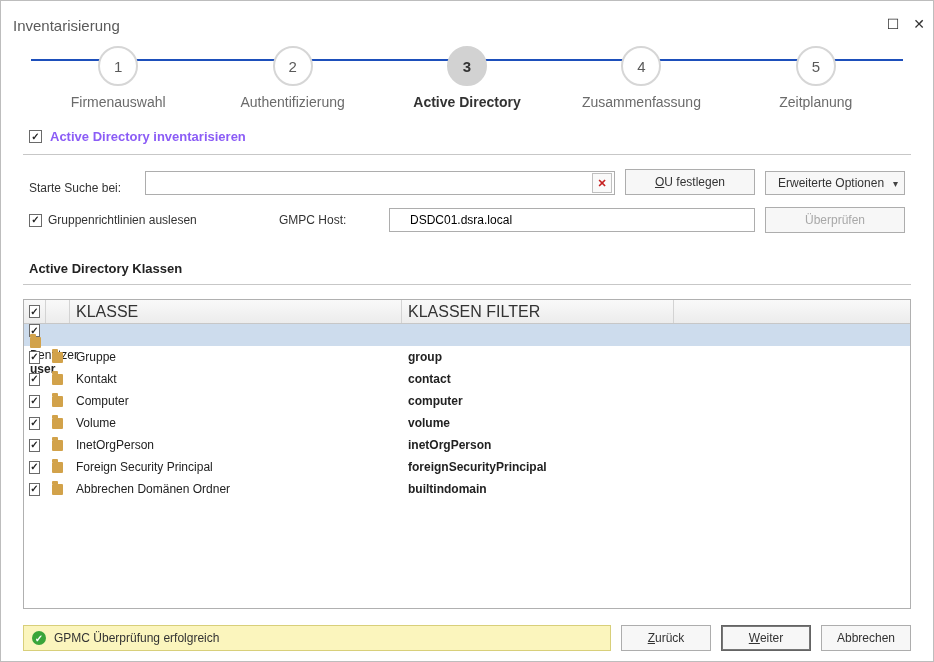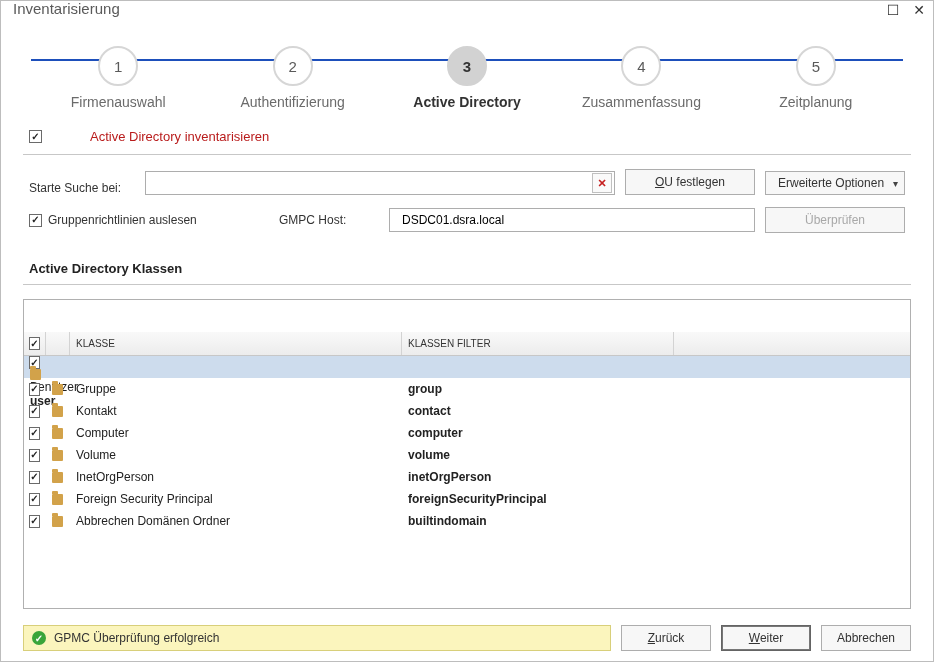--- a/index.html
+++ b/index.html
@@ -1,21 +1,21 @@
 <!DOCTYPE html>
 <html><head>
 <meta charset="utf-8">
 <style>
   * { box-sizing: border-box; margin: 0; padding: 0; font-family: "Segoe UI", Arial, sans-serif; }
   body { background: #fff; width: 934px; height: 662px; overflow: hidden; }
 
   .window { width: 934px; height: 662px; border: 1px solid #bdbdbd; background: #fff; display: flex; flex-direction: column; }
 
   
-  .titlebar { height: 30px; display: flex; align-items: flex-end; justify-content: space-between; padding: 16px 8px; }
+  .titlebar { height: 30px; display: flex; align-items: flex-start; justify-content: space-between; padding: 16px 8px; }
   .titlebar .title { font-size: 15px; color: #5a5a5a; padding-left: 4px; }
   .titlebar .controls { display: flex; gap: 14px; }
   .titlebar .controls span { font-size: 14px; color: #333; cursor: pointer; line-height: 1; }
 
   
   .stepper { display: flex; align-items: center; height: 90px; padding: 0 30px; position: relative; }
   .step { flex: 1; display: flex; flex-direction: column; align-items: center; gap: 8px; position: relative; }
   .circle { width: 40px; height: 40px; border-radius: 50%; border: 2px solid #d6d6d6; display: flex; align-items: center; justify-content: center; font-size: 15px; color: #5a5a5a; background: #fff; position: relative; z-index: 2; }
   .circle.active { background: #d2d2d2; border-color: #d2d2d2; color: #333; font-weight: 700; }
   .step-label { font-size: 14px; color: #6b6b6b; }
@@ -25,21 +25,21 @@
 
   
   .content { flex: 1; padding: 0 22px 8px 22px; display: flex; flex-direction: column; }
 
   .row { display: flex; align-items: center; gap: 8px; }
 
   .chk { width: 13px; height: 13px; border: 1px solid #6a6a6a; display: inline-flex; align-items: center; justify-content: center; font-size: 10px; color: #222; background: #fff; cursor: pointer; }
   .chk.checked::after { content: "✓"; font-weight: 700; line-height: 1; }
 
   .section-top { padding: 6px 0 8px 6px; }
-  .section-top .label { font-size: 13px; font-weight: 400; color: #b91c1c; margin-left: 40px; }
+  .section-top .label { font-size: 13px; font-weight: 700; color: #8b5cf6; }
 
   .hr { height: 1px; background: #c7c7c7; margin: 2px 0 14px 0; }
 
   .form-block { padding: 0 6px; }
   .form-row { display: flex; align-items: flex-end; margin-bottom: 12px; gap: 10px; }
   .form-row .flabel { width: 106px; font-size: 12px; color: #333; }
   .search-box { flex: 1; height: 24px; border: 1px solid #adadad; display: flex; align-items: center; background: #fff; }
   .search-box input { flex: 1; border: none; outline: none; font-size: 12px; padding: 0 6px; }
   .clear-btn { width: 20px; height: 20px; border: 1px solid #c0c0c0; margin-right: 2px; display: flex; align-items: center; justify-content: center; color: #c62020; font-weight: 700; font-size: 11px; cursor: pointer; background: #fafafa; }
   .btn { height: 24px; border: 1px solid #adadad; background: #f7f7f7; font-size: 12px; color: #333; display: flex; align-items: center; justify-content: center; padding: 12px 14px; cursor: pointer; }
@@ -47,27 +47,27 @@
   .btn .ul { text-decoration: underline; }
   .btn-ou { width: 130px; }
   .btn-opt { width: 140px; position: relative; justify-content: space-between; padding: 0 6px 0 12px; }
   .btn-opt .caret { font-size: 10px; color: #444; }
   .btn-verify { width: 140px; color: #a8a8a8; cursor: default; text-align: center; }
 
   .gp-row { display: flex; align-items: center; }
   .gp-row .chk-wrap { display: flex; align-items: center; gap: 6px; width: 240px; }
   .gp-row .gplabel { font-size: 12px; color: #333; }
   .gp-row .hostlbl { font-size: 12px; color: #333; width: 100px; }
-  .host-input { flex: 1; height: 24px; border: 1px solid #adadad; padding: 0 12px; font-size: 12px; outline: none; }
+  .host-input { flex: 1; height: 24px; border: 1px solid #adadad; padding: 0 20px; font-size: 12px; outline: none; }
 
   .section-title2 { font-size: 13px; font-weight: 700; color: #222; padding: 16px 0 6px 6px; }
 
   
   .tbl-wrap { border: 1px solid #b0b0b0; flex: 1; display: flex; flex-direction: column; background: #fff; min-height: 300px; }
-  .tbl-head { display: flex; background: linear-gradient(#f9f9f9,#ececec); border-bottom: 1px solid #c7c7c7; height: 24px; font-size: 10px; color: #333; margin-top: 32px; }
+  .tbl-head { display: flex; background: linear-gradient(#f9f9f9,#ececec); border-bottom: 1px solid #c7c7c7; height: 24px; font-size: 16px; color: #333; }
   .th { border-right: 1px solid #d3d3d3; display: flex; align-items: center; padding: 0 6px; }
   .th.chkcol { width: 22px; justify-content: center; }
   .th.iconcol { width: 24px; }
   .th.c1 { width: 332px; }
   .th.c2 { width: 272px; }
   .th.c3 { flex: 1; border-right: none; }
 
   .tr { display: flex; height: 22px; align-items: stretch; font-size: 12px; color: #222; }
   .tr.selected { background: #cddced; flex-direction: column; }
   .td { display: flex; align-items: center; padding: 0 6px; border-right: 1px solid transparent; }

